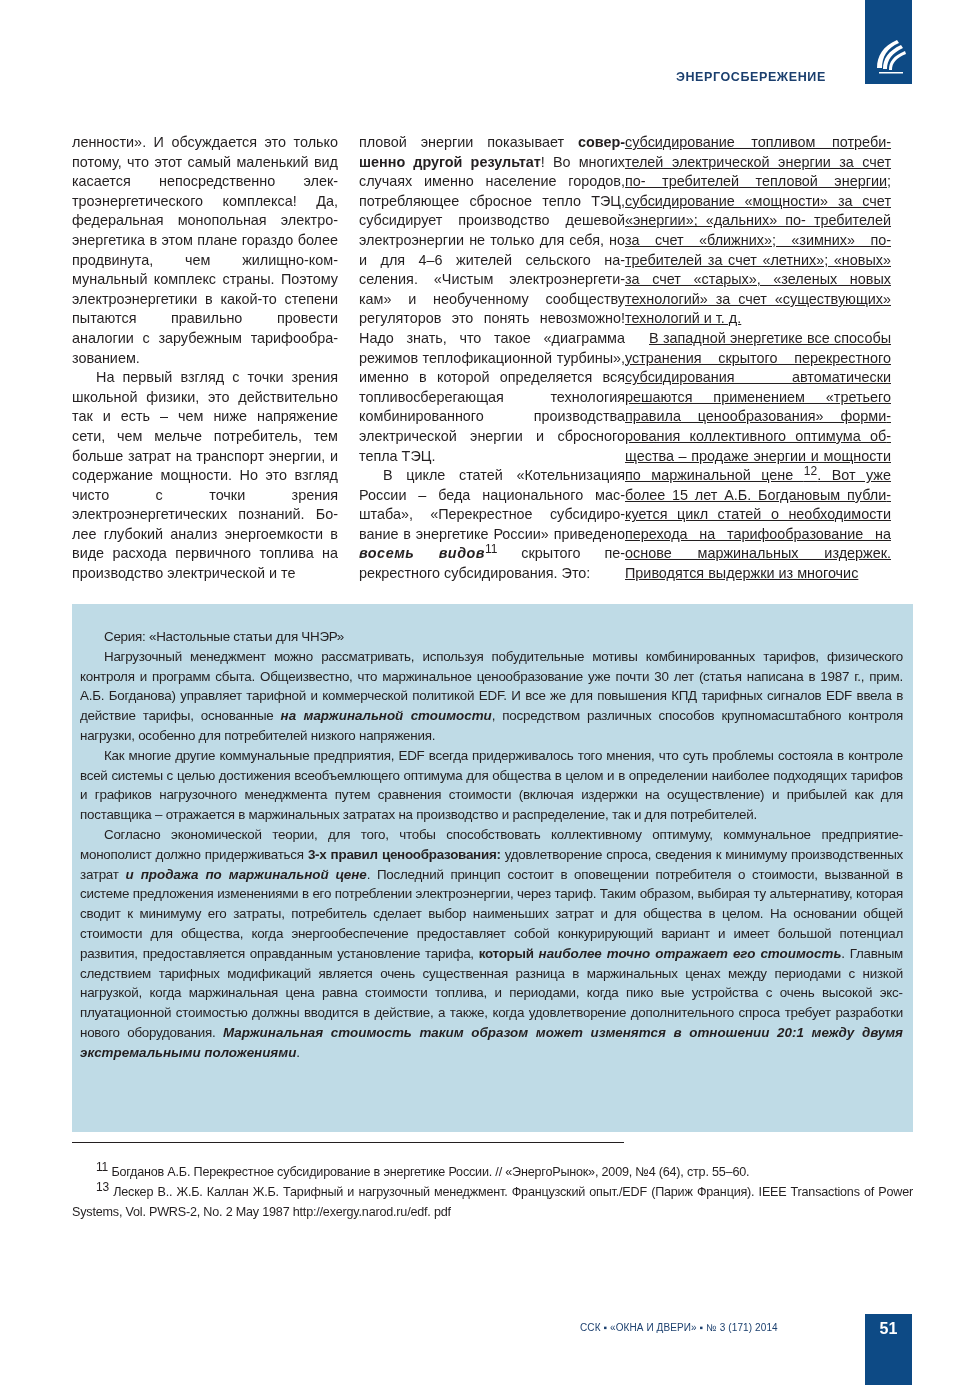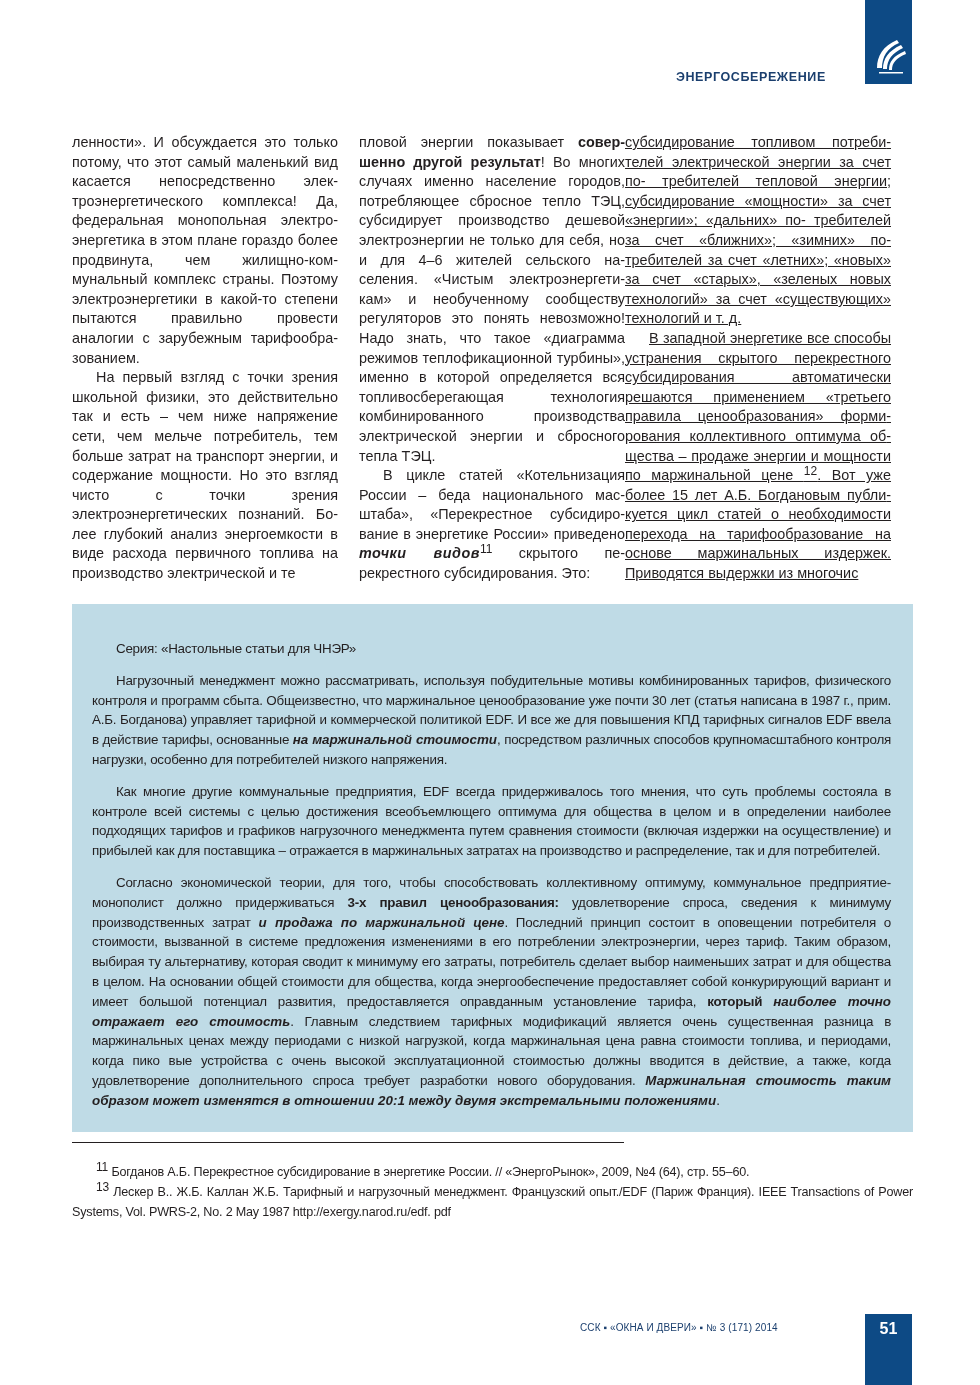--- a/index.html
+++ b/index.html
@@ -10,21 +10,21 @@
   .columns { position:absolute; top:133px; left:72px; width:841px; height:456px; }
   .col { position:absolute; top:0; width:266px; font-size:14.4px; line-height:19.6px; text-align:justify; hyphens:manual; }
   .col p { margin:0; }
   .col p.indent { text-indent:24px; }
   .col1 { left:0; } .col2 { left:287px; } .col3 { left:553px;text-decoration:underline; }
   .b { font-weight:bold; }
   .bi { font-weight:bold; font-style:italic; letter-spacing:0.5px; }
   sup { font-size:12px; line-height:0; vertical-align:5px; }
   .box { position:absolute; left:72px; top:604px; width:841px; height:528px; background:#bfdbe6; }
   .box-inner { position:absolute; left:8px; top:23px; width:823px; font-size:13.4px; line-height:19.8px; text-align:justify; letter-spacing:-0.25px; }
-  .box-inner p { margin:12px; text-indent:24px; }
+  .box-inner p { margin:0; text-indent:24px; }
   .box-title { font-weight:bold; }
   .fn-rule { position:absolute; left:72px; top:1142px; width:552px; height:1px; background:#231f20; }
   .footnotes { position:absolute; left:72px; top:1162px; width:841px; font-size:12.6px; line-height:20px; text-align:justify; letter-spacing:-0.2px; }
   .footnotes p { margin:0; text-indent:24px; }
   .footer-text { position:absolute; left:580px; top:1322px; font-size:10px; color:#1b3f6e; letter-spacing:0.1px; }
   .bottom-tab { position:absolute; left:865px; top:1314px; width:47px; height:71px; background:#0d4a85; }
   .page-num { position:absolute; left:0; top:6px; width:47px; text-align:center; color:#fff; font-weight:bold; font-size:16px; }
 </style>
 </head>
 <body>
@@ -39,21 +39,21 @@
 </div>
 <div class="section-label">ЭНЕРГОСБЕРЕЖЕНИЕ</div>
 
 <div class="columns">
   <div class="col col1">
     <p>ленности». И обсуждается это толь­ко потому, что этот самый маленький вид касается непосредственно элек­троэнергетического комплекса! Да, федеральная монопольная электро­энергетика в этом плане гораздо бо­лее продвинута, чем жилищно-ком­мунальный комплекс страны. Поэто­му электроэнергетики в какой-то сте­пени пытаются правильно провести аналогии с зарубежным тарифообра­зованием.</p>
     <p class="indent">На первый взгляд с точки зрения школьной физики, это действитель­но так и есть – чем ниже напряже­ние сети, чем мельче потребитель, тем больше затрат на транспорт энергии, и содержание мощности. Но это взгляд чисто с точки зрения электроэнергетических познаний. Бо­лее глубокий анализ энергоемкости в виде расхода первичного топлива на производство электрической и те­</p>
   </div>
   <div class="col col2">
     <p><span>пловой энергии показывает </span><span class="b">совер­шенно другой результат</span><span>! Во многих случаях именно население городов, потребляющее сбросное тепло ТЭЦ, субсидирует производство дешевой электроэнергии не только для себя, но и для 4–6 жителей сельского на­селения. «Чистым электроэнергети­кам» и необученному сообществу регуляторов это понять невозможно! Надо знать, что такое «диаграмма режимов теплофикационной турби­ны», именно в которой определяет­ся вся топливосберегающая техноло­гия комбинированного производства электрической энергии и сбросного тепла ТЭЦ.</span></p>
-    <p class="indent"><span>В цикле статей «Котельнизация России – беда национального мас­штаба», «Перекрестное субсидиро­вание в энергетике России» приве­дено </span><span class="bi">точки видов</span><sup>11</sup><span> скрытого пе­рекрестного субсидирования. Это:</span></p>
+    <p class="indent"><span>В цикле статей «Котельнизация России – беда национального мас­штаба», «Перекрестное субсидиро­вание в энергетике России» приве­дено </span><span class="bi">восемь видов</span><sup>11</sup><span> скрытого пе­рекрестного субсидирования. Это:</span></p>
   </div>
   <div class="col col3">
     <p>субсидирование топливом потреби­телей электрической энергии за счет по- требителей тепловой энергии; субсидирование «мощности» за счет «энергии»; «дальних» по- требителей за счет «ближних»; «зимних» по­требителей за счет «летних»; «но­вых» за счет «старых», «зеленых но­вых технологий» за счет «существую­щих» технологий и т. д.</p>
     <p class="indent"><span>В западной энергетике все спосо­бы устранения скрытого перекрест­ного субсидирования автоматически решаются применением «третьего правила ценообразования» форми­рования коллективного оптимума об­щества – продаже энергии и мощно­сти по маржинальной цене </span><sup>12</sup><span>. Вот уже более 15 лет А.Б. Богдановым публи­куется цикл статей о необходимо­сти перехода на тарифообразование на основе маржинальных издержек. Приводятся выдержки из многочис­</span></p>
   </div>
 </div>
 
 <div class="box">
   <div class="box-inner">
     <p>Серия: «Настольные статьи для ЧНЭР»</p>

